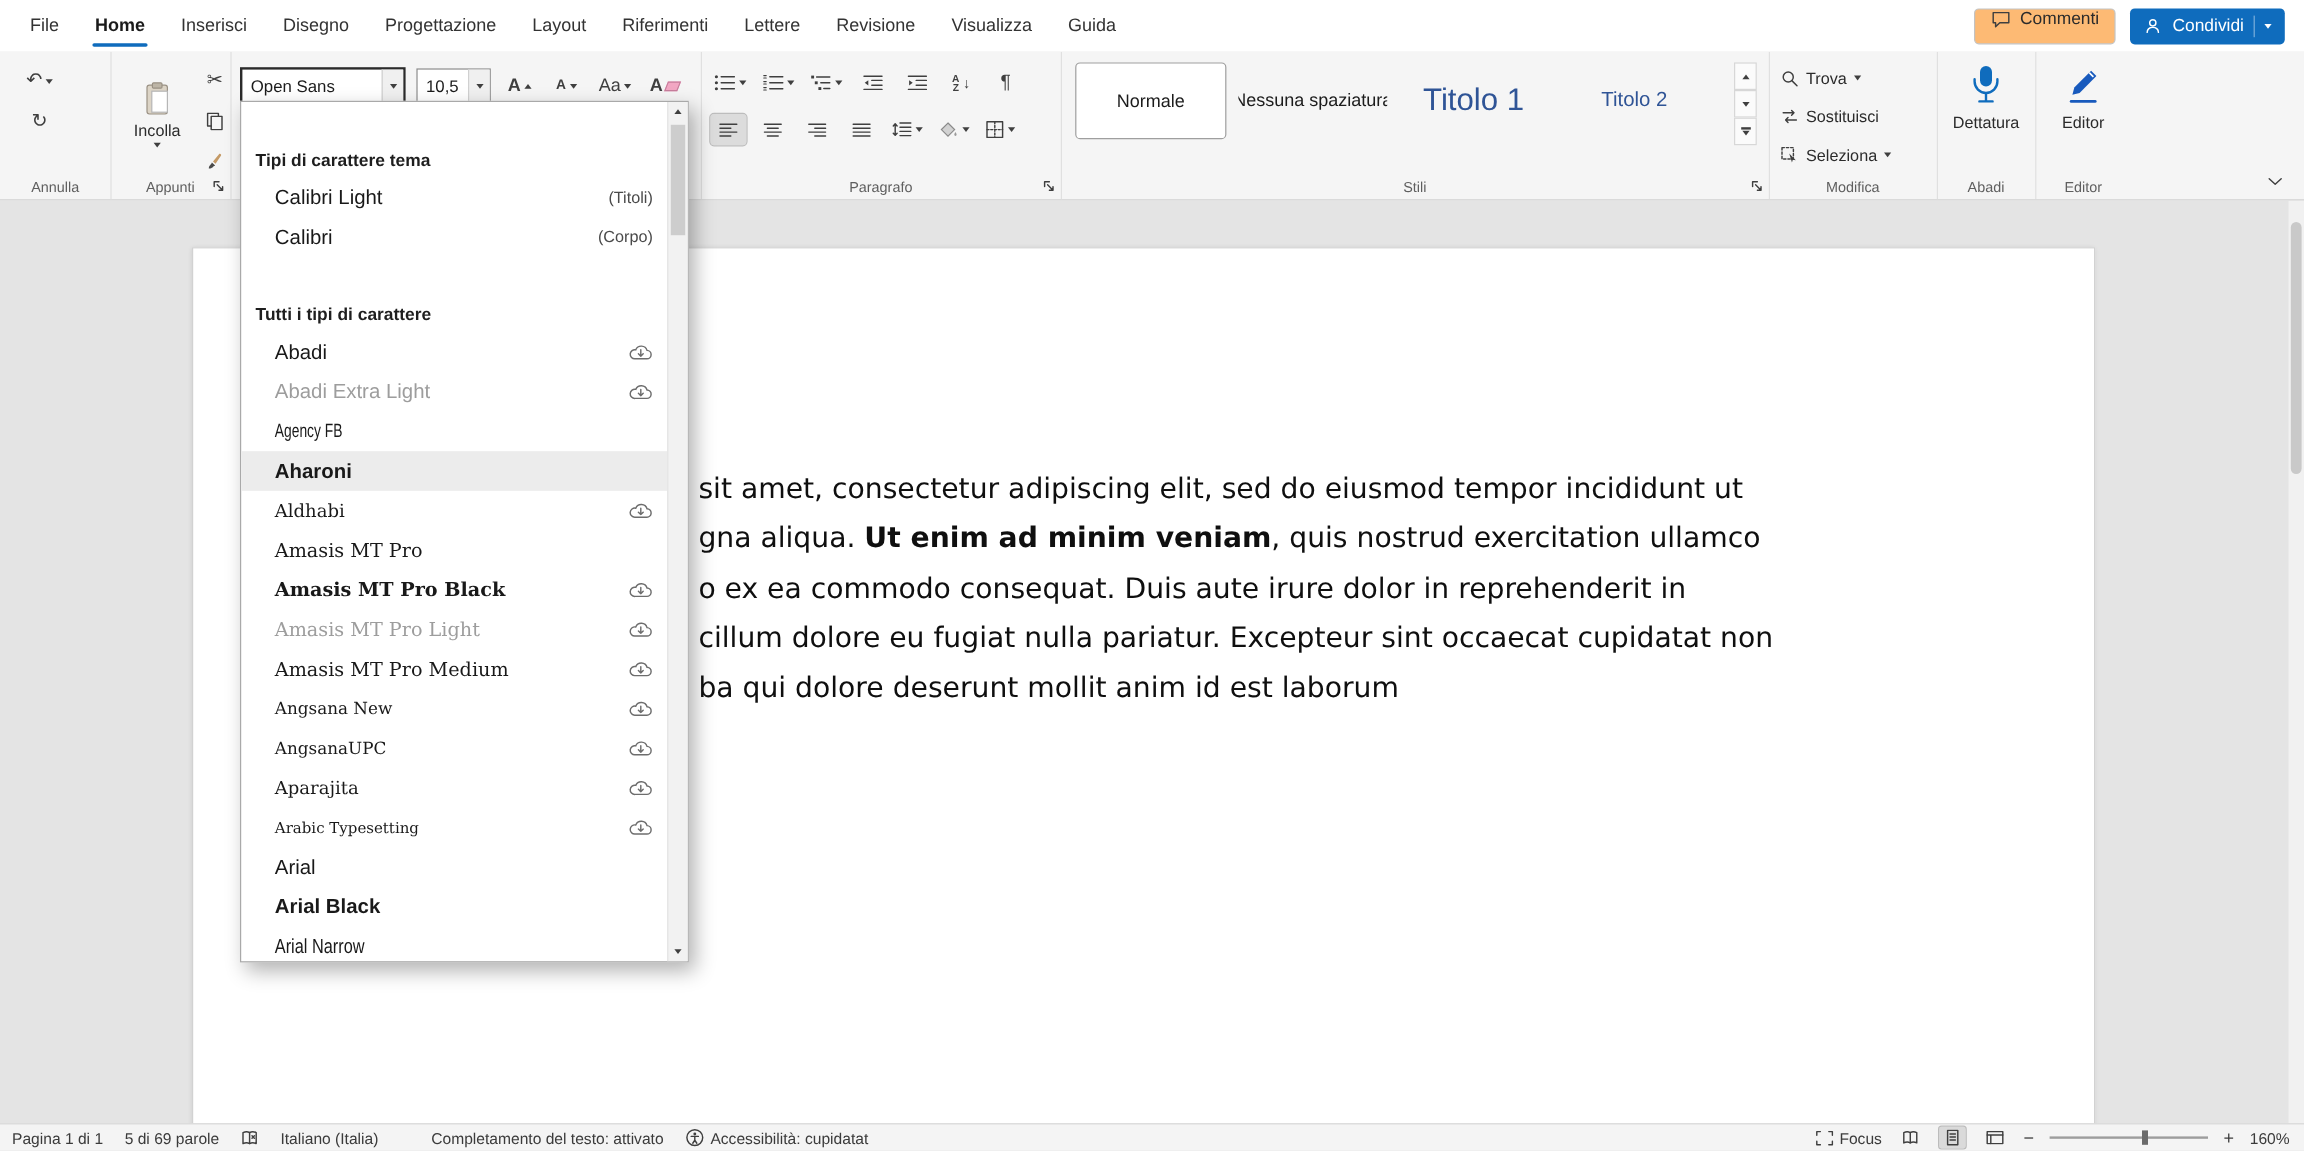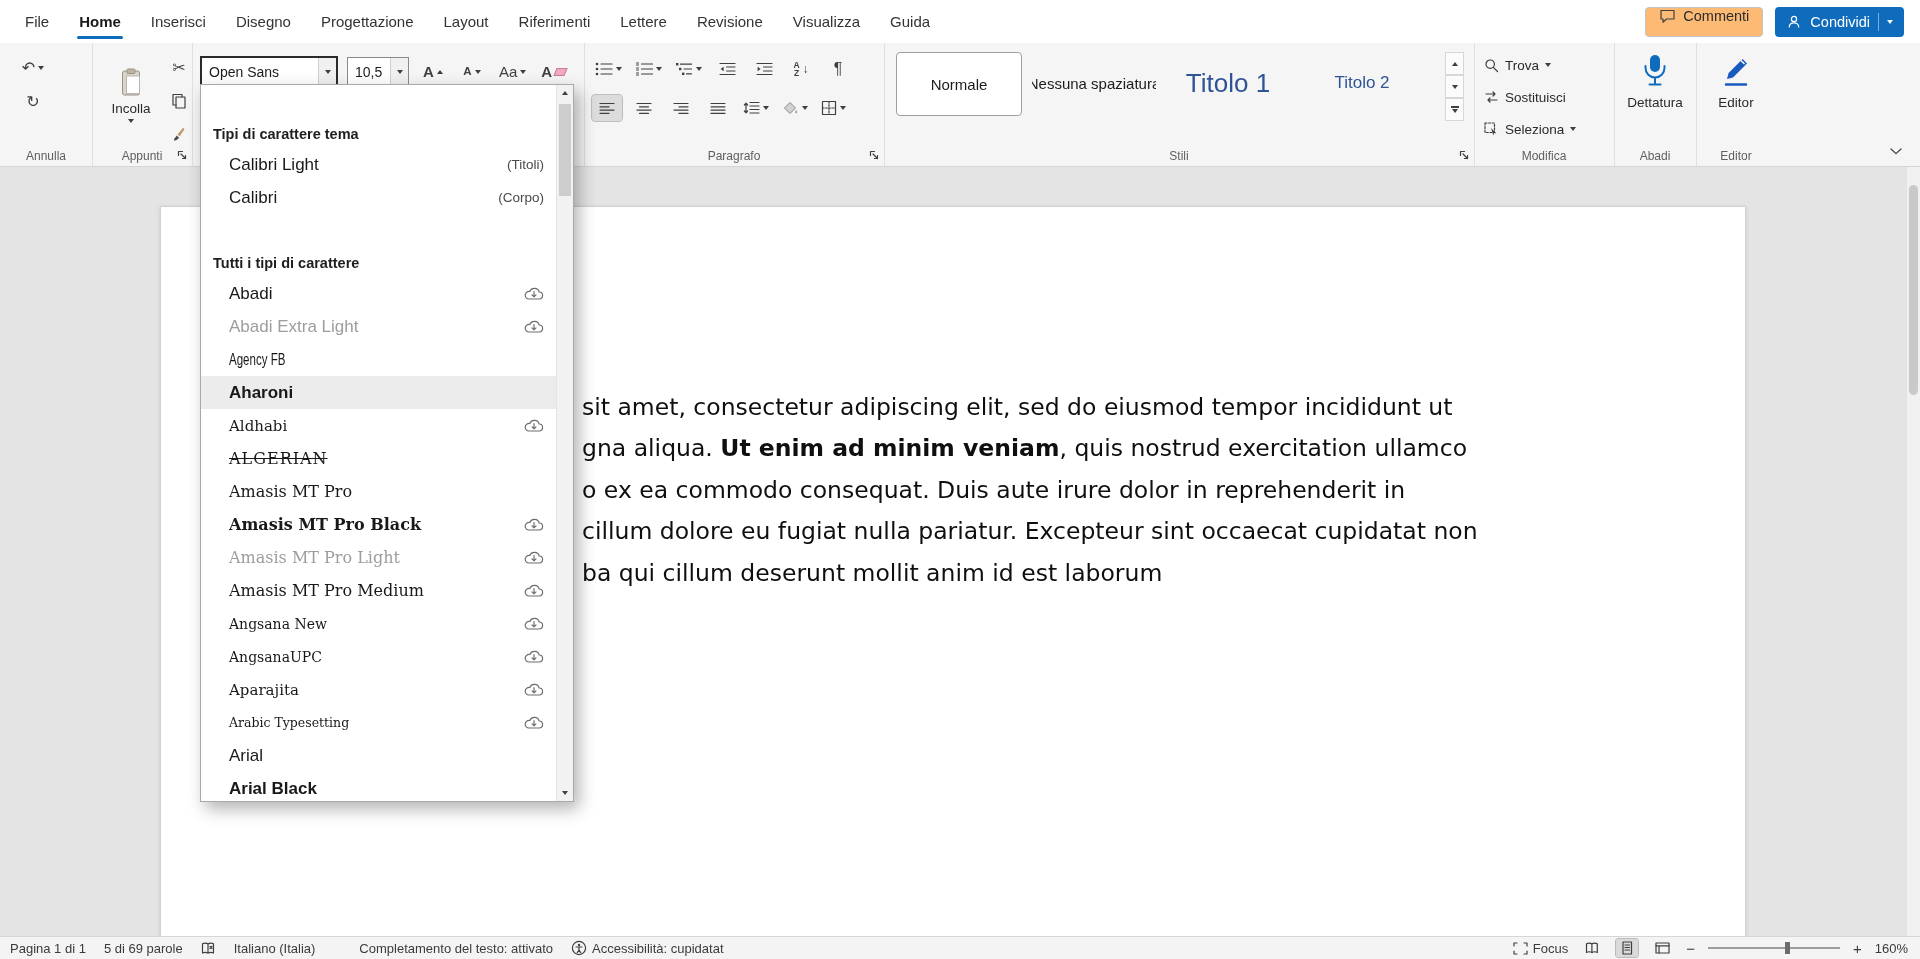--- a/index.html
+++ b/index.html
@@ -432,21 +432,21 @@
   </div>
 </div>
 
 <div class="docarea">
   <div class="page">
     <div class="doc-text">
         <div class="doc-line"><span>sit amet, consectetur adipiscing elit, sed do eiusmod tempor incididunt ut</span></div>
         <div class="doc-line"><span>gna aliqua. </span><span class="b">Ut enim ad minim veniam</span><span>, quis nostrud exercitation ullamco</span></div>
         <div class="doc-line"><span>o ex ea commodo consequat. Duis aute irure dolor in reprehenderit in</span></div>
         <div class="doc-line"><span>cillum dolore eu fugiat nulla pariatur. Excepteur sint occaecat cupidatat non</span></div>
-        <div class="doc-line"><span>ba qui cillum deserunt mollit anim id est laborum</span></div>
+        <div class="doc-line"><span>ba qui dolore deserunt mollit anim id est laborum</span></div>
       </div>
   </div>
   <div class="vscroll">
     <div class="vthumb"></div>
   </div>
 </div>
 
 <div class="dropdown">
   <div class="dd-body">
     <div class="dd-header">Tipi di carattere tema</div>
@@ -481,23 +481,20 @@
         </div>
         <div class="dd-row hl">
           <span class="dd-name f-bold">Aharoni</span>
         </div>
         <div class="dd-row">
           <span class="dd-name f-serif f-md">Aldhabi</span>
           <svg class="cloud" width="20" height="15" viewBox="0 0 20 15">
             <path d="M5.2 13 a3.8 3.8 0 1 1 .6-7.5 A5 5 0 0 1 15.2 6 A3.4 3.4 0 0 1 15 13 Z" fill="none" stroke="#6d6d6d" stroke-width="1.2"></path>
             <path d="M10 5.5 v5.3 M8 8.8 L10 10.8 L12 8.8" fill="none" stroke="#6d6d6d" stroke-width="1.2" stroke-linecap="round" stroke-linejoin="round"></path>
           </svg>
-        </div>
-        <div class="dd-row">
-          <span class="dd-name f-algerian">ALGERIAN</span>
         </div>
         <div class="dd-row">
           <span class="dd-name f-serif">Amasis MT Pro</span>
         </div>
         <div class="dd-row">
           <span class="dd-name f-serif f-black">Amasis MT Pro Black</span>
           <svg class="cloud" width="20" height="15" viewBox="0 0 20 15">
             <path d="M5.2 13 a3.8 3.8 0 1 1 .6-7.5 A5 5 0 0 1 15.2 6 A3.4 3.4 0 0 1 15 13 Z" fill="none" stroke="#6d6d6d" stroke-width="1.2"></path>
             <path d="M10 5.5 v5.3 M8 8.8 L10 10.8 L12 8.8" fill="none" stroke="#6d6d6d" stroke-width="1.2" stroke-linecap="round" stroke-linejoin="round"></path>
           </svg>

